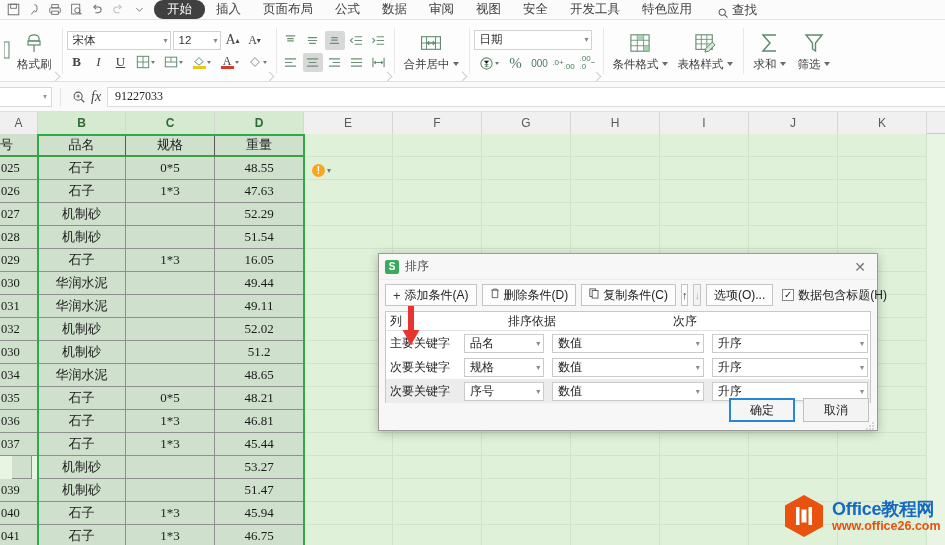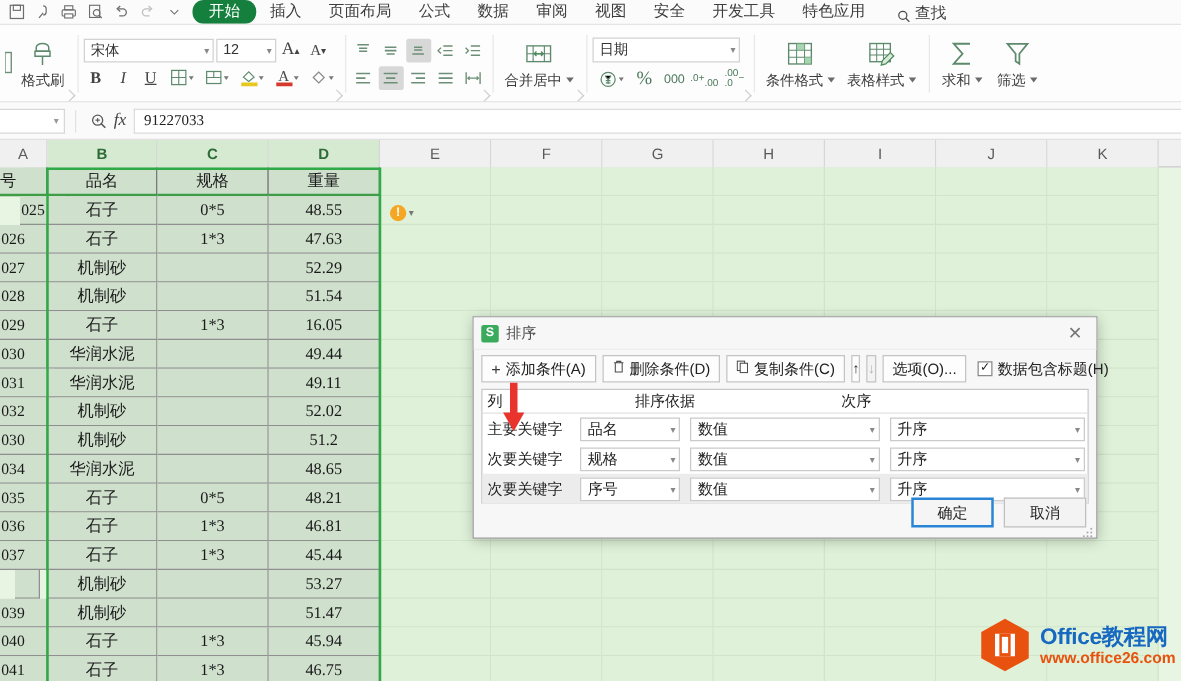--- a/index.html
+++ b/index.html
@@ -28,21 +28,21 @@
     display:flex; align-items:center; justify-content:center;
     color:#5f6368; font-size:13px; line-height:1;
   }
   .qat-ico svg { display:block; }
   .menu-tabs { display:flex; align-items:flex-end; gap:0px; margin-left:6px; }
   .mtab {
     font-size:12.5px; color:#3d3d3d; padding:0 11px 1px 11px; white-space:nowrap;
     line-height:18px; height:19px;
   }
   .mtab.active {
-    background:#15803d; color:#fff; border-radius:9px; padding:0 13px 1px 13px;
+    background:#404040; color:#fff; border-radius:9px; padding:0 13px 1px 13px;
     font-weight:normal;
   }
   .menu-find { display:flex; align-items:flex-end; gap:3px; margin-left:14px; color:#3d3d3d; font-size:12.5px; line-height:18px;}
 
   
   #ribbon {
     position:absolute; left:0; top:20px; width:945px; height:62px;
     background:#fdfdfd;
     border-bottom:1px solid #e0e0e0;
     display:flex; align-items:stretch;
@@ -545,21 +545,21 @@
       <div class="cell hdrcell" style="left: 38px; width: 88px; top: 0px; height: 23px;">品名</div>
       <div class="cell hdrcell" style="left: 126px; width: 89px; top: 0px; height: 23px;">规格</div>
       <div class="cell hdrcell" style="left: 215px; width: 89px; top: 0px; height: 23px;">重量</div>
       <div class="cell emptycell" style="left: 304px; width: 89px; top: 0px; height: 23px;"></div>
       <div class="cell emptycell" style="left: 393px; width: 89px; top: 0px; height: 23px;"></div>
       <div class="cell emptycell" style="left: 482px; width: 89px; top: 0px; height: 23px;"></div>
       <div class="cell emptycell" style="left: 571px; width: 89px; top: 0px; height: 23px;"></div>
       <div class="cell emptycell" style="left: 660px; width: 89px; top: 0px; height: 23px;"></div>
       <div class="cell emptycell" style="left: 749px; width: 89px; top: 0px; height: 23px;"></div>
       <div class="cell emptycell" style="left: 838px; width: 89px; top: 0px; height: 23px;"></div>
-      <div class="cell datacell rowlabel" style="left: 16px; width: 38px; top: 23px; height: 23px; justify-content: flex-start;">025</div>
+      <div class="cell datacell rowlabel" style="left: 0px; width: 38px; top: 23px; height: 23px; justify-content: flex-start;">025</div>
       <div class="cell datacell" style="left: 38px; width: 88px; top: 23px; height: 23px;">石子</div>
       <div class="cell datacell" style="left: 126px; width: 89px; top: 23px; height: 23px;">0*5</div>
       <div class="cell datacell" style="left: 215px; width: 89px; top: 23px; height: 23px;">48.55</div>
       <div class="cell emptycell" style="left: 304px; width: 89px; top: 23px; height: 23px;"></div>
       <div class="cell emptycell" style="left: 393px; width: 89px; top: 23px; height: 23px;"></div>
       <div class="cell emptycell" style="left: 482px; width: 89px; top: 23px; height: 23px;"></div>
       <div class="cell emptycell" style="left: 571px; width: 89px; top: 23px; height: 23px;"></div>
       <div class="cell emptycell" style="left: 660px; width: 89px; top: 23px; height: 23px;"></div>
       <div class="cell emptycell" style="left: 749px; width: 89px; top: 23px; height: 23px;"></div>
       <div class="cell emptycell" style="left: 838px; width: 89px; top: 23px; height: 23px;"></div>

